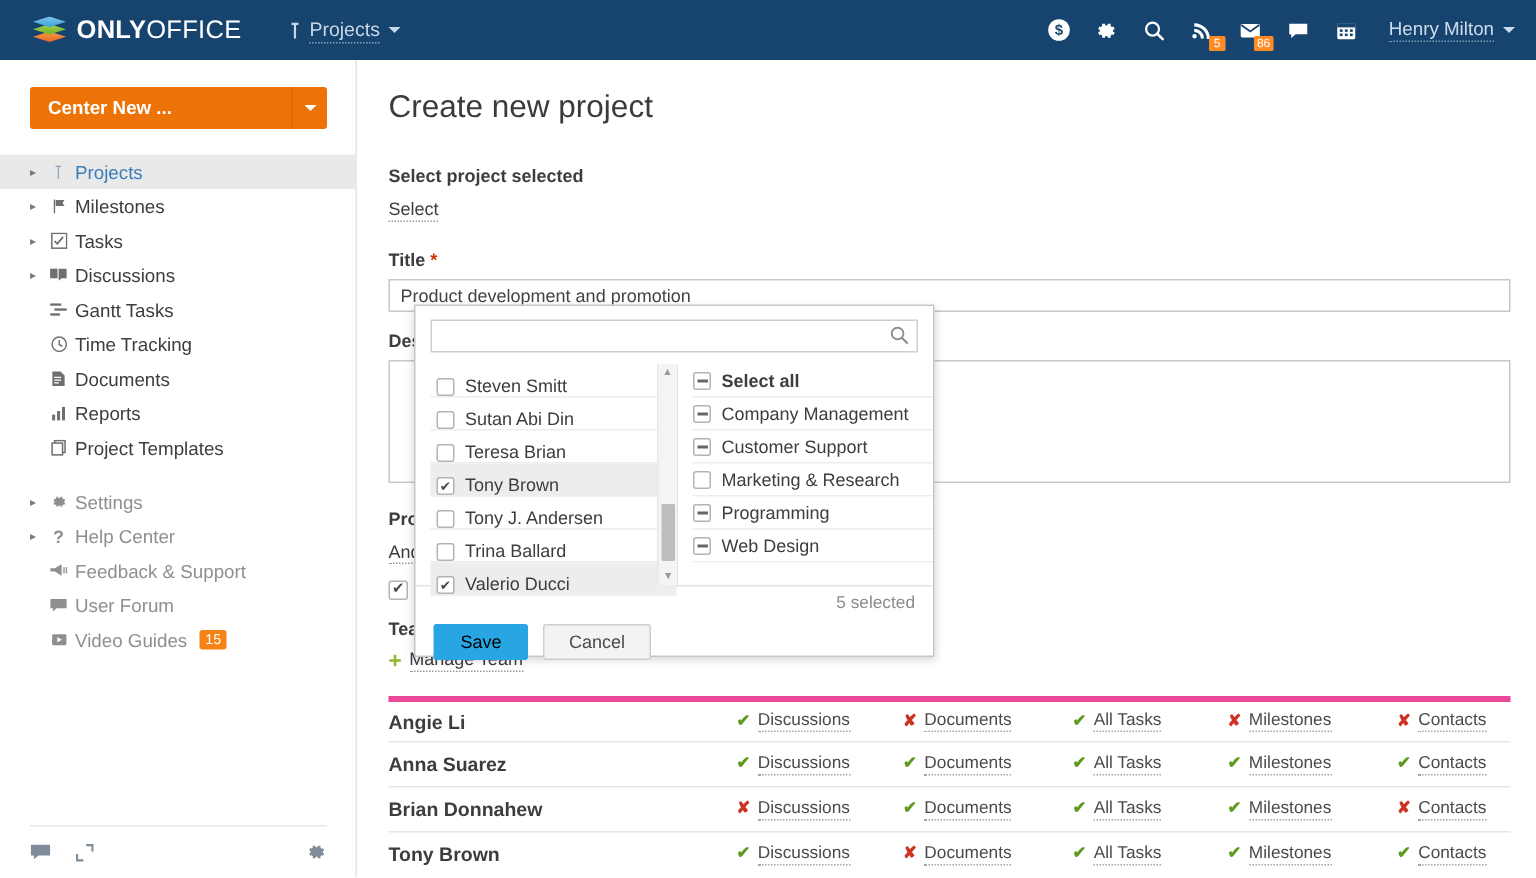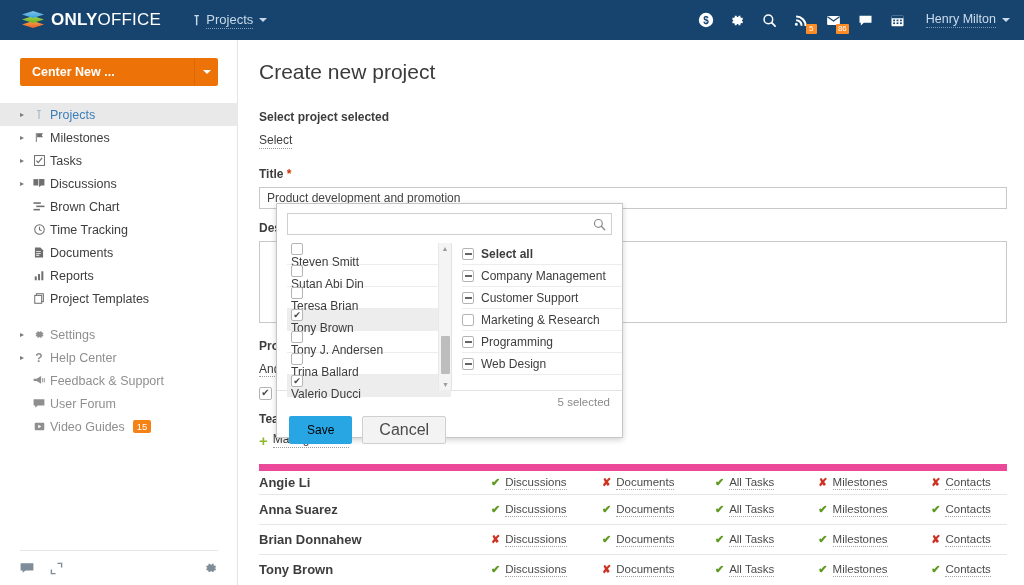--- a/index.html
+++ b/index.html
@@ -172,21 +172,21 @@
 
   .manage-team { display: flex; align-items: center; margin-top: 4px; }
   .plus { color: #8fb82e; font-size: 15px; font-weight: bold; margin-right: 5px; line-height: 1; }
 
   
   .team-table { margin-top: 16px; width: 748px; }
   .trow {
     display: flex; align-items: center; height: 30px;
     border-top: 1px solid #e6e6e6;
   }
-  .trow:first-child { border-top: 7px solid #ec4899; }
+  .trow:first-child { border-top: 4px solid #ec4899; }
   .tname {
     width: 232px; font-size: 13px; font-weight: bold; color: #3d3d3d;
     flex: 0 0 232px;
   }
   .perm { display: flex; align-items: center; margin-right: 22px; }
   .perm .mark { font-size: 11px; margin-right: 5px; line-height: 1; font-weight: bold; }
   .perm .mark.yes { color: #5f9a20; }
   .perm .mark.no { color: #cc3322; }
   .perm .ptext {
     font-size: 11.5px; color: #4a4a4a; border-bottom: 1px dotted #a5a5a5;
@@ -214,23 +214,23 @@
   }
   .popup-search .s-ico {
     position: absolute; right: 6px; top: 4px; color: #8a8a8a;
   }
   .popup-body { display: flex; margin-top: 8px; height: 147px; }
   .pcol-left {
     width: 165px; position: relative; border-right: 1px solid #e3e3e3;
     margin-left: 10px;
   }
   .plist-item {
-    height: 22px; display: flex; align-items: flex-start;
+    height: 22px; display: flex; align-items: flex-end;
     border-bottom: 1px solid #ededed; font-size: 12px; color: #3d3d3d;
-    padding-left: 4px; cursor: pointer; flex-direction: column;
+    padding-left: 4px; cursor: pointer;
   }
   .plist-item.sel { background: #ededed; }
   .plist-item .pcb {
     width: 12px; height: 12px; border: 1px solid #b4b4b4; background: #fff;
     display: inline-flex; align-items: center; justify-content: center;
     margin-right: 7px; flex: 0 0 12px; border-radius: 2px;
   }
   .plist-item .pcb.checked::after {
     content: "✔"; font-size: 9px; color: #4a4a4a; line-height: 1;
   }
@@ -265,21 +265,21 @@
     text-align: right; font-size: 11.5px; color: #8a8a8a;
     padding: 5px 12px 0 0; border-top: 1px solid #e3e3e3; margin-top: 0;
   }
   .popup-actions { display: flex; padding: 8px 0 0 12px; }
   .btn-save {
     background: #28a6e4; color: #000000; font-size: 12px; border: none;
     padding: 5px 18px; cursor: pointer; border-radius: 2px;
     font-family: "Liberation Sans", sans-serif;
   }
   .btn-cancel {
-    background: #f3f3f3; color: #4a4a4a; font-size: 16px;
+    background: #f3f3f3; color: #4a4a4a; font-size: 12px;
     border: 1px solid #cfcfcf; padding: 4px 16px; margin-left: 10px;
     cursor: pointer; border-radius: 2px;
     font-family: "Liberation Sans", sans-serif;
     text-align: center;
   }
 </style>
 </head>
 <body>
 
 <div class="app">
@@ -405,21 +405,21 @@
       </div>
       <div class="nav-item">
         <span class="arrow"></span>
         <span class="nav-ico">
           <svg width="12" height="11" viewBox="0 0 13 12">
               <rect x="0.5" y="1.4" width="8" height="1.7" fill="#6f6f6f"></rect>
               <rect x="3.5" y="5" width="9" height="1.7" fill="#6f6f6f"></rect>
               <rect x="0.5" y="8.6" width="7" height="1.7" fill="#6f6f6f"></rect>
             </svg>
         </span>
-        <span class="nav-label">Brown Chart</span>
+        <span class="nav-label">Gantt Tasks</span>
       </div>
       <div class="nav-item">
         <span class="arrow"></span>
         <span class="nav-ico">
           <svg width="11" height="11" viewBox="0 0 12 12">
               <circle cx="6" cy="6" r="5.2" fill="none" stroke="#6f6f6f" stroke-width="1.1"></circle>
               <path d="M6 3v3.2l2.3 1.3" fill="none" stroke="#6f6f6f" stroke-width="1.1"></path>
             </svg>
         </span>
         <span class="nav-label">Time Tracking</span>

